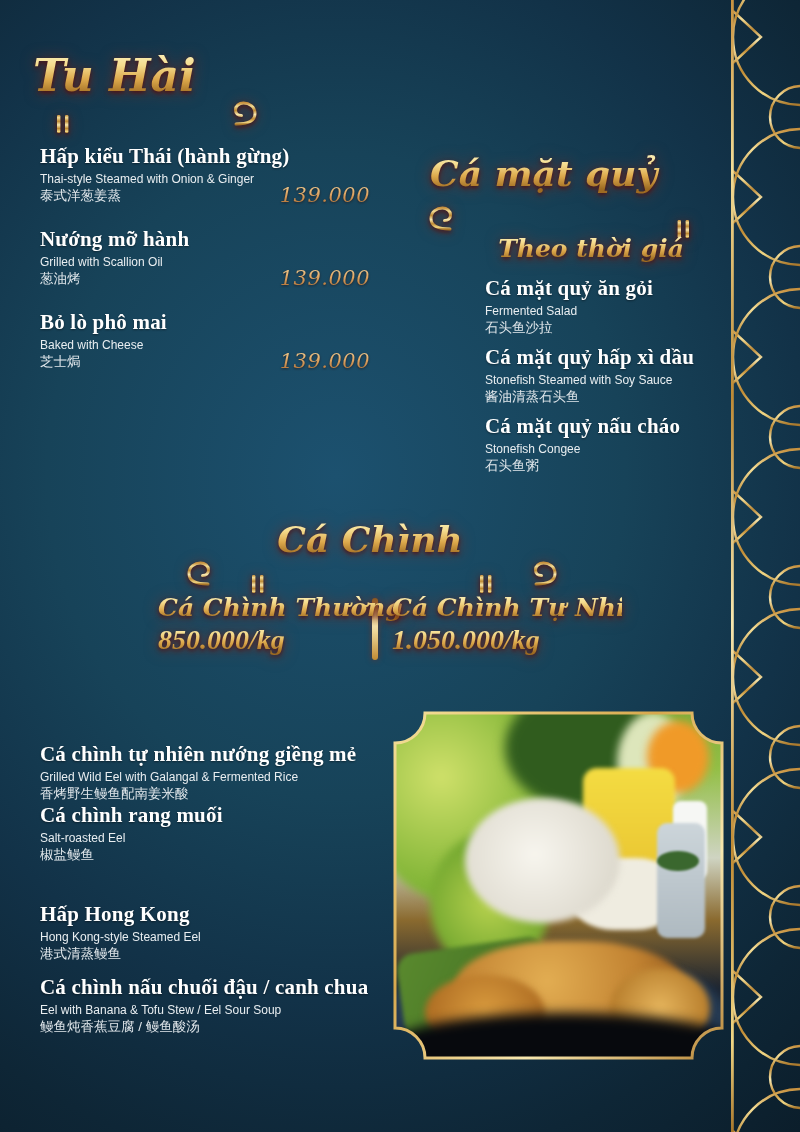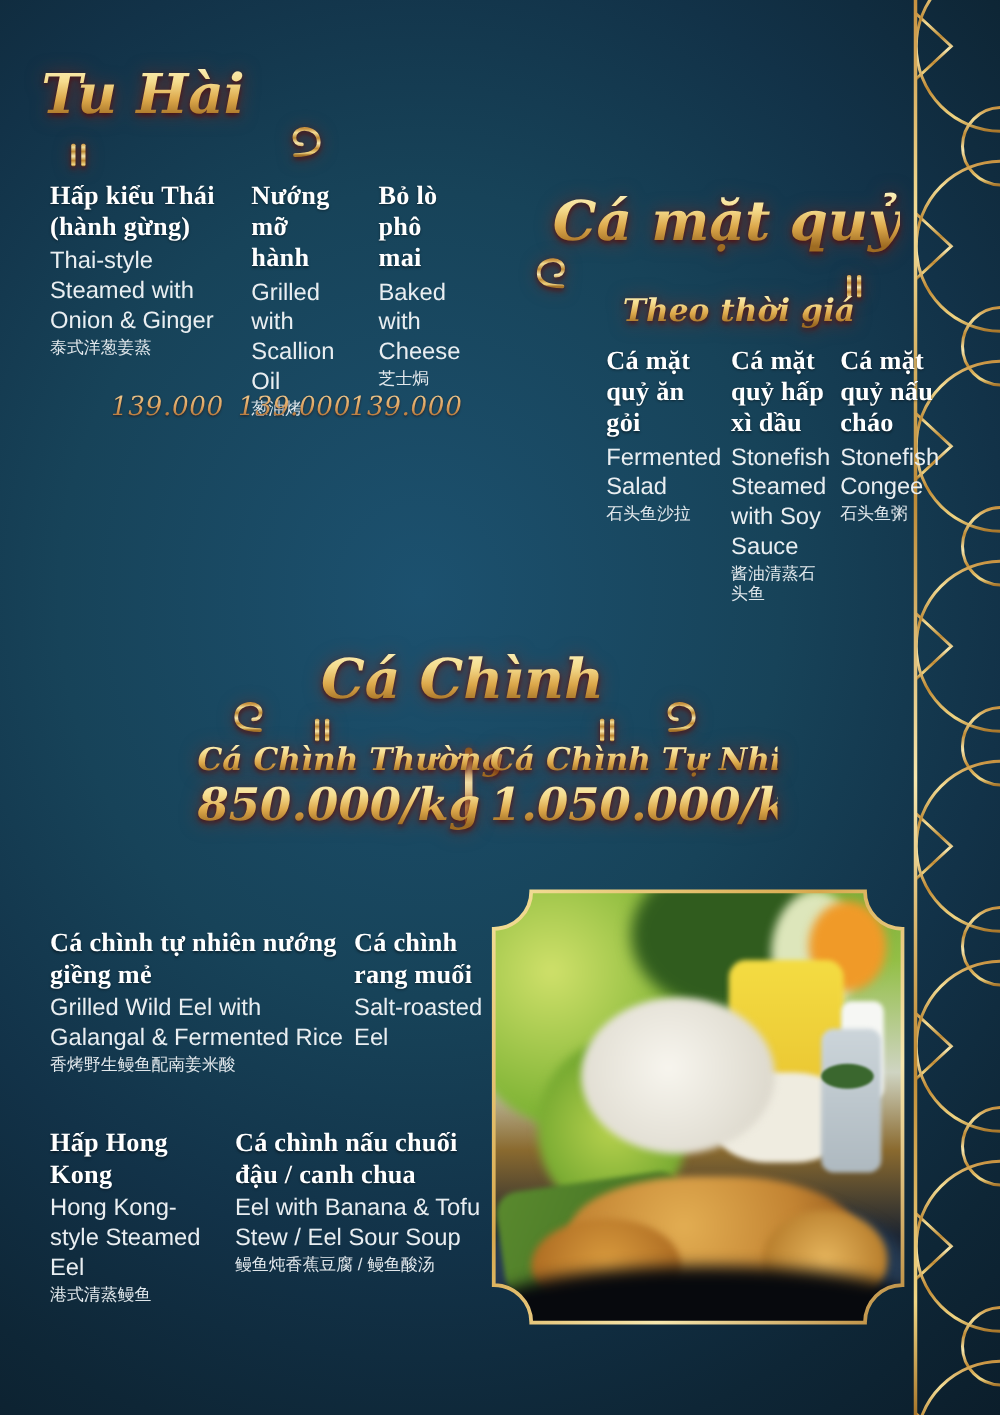--- a/index.html
+++ b/index.html
@@ -29,34 +29,34 @@
     filter:drop-shadow(0 1px 1px rgba(40,10,5,.6));
     letter-spacing:.5px; white-space:nowrap;
   }
 
   
   .mi { position:relative; }
   .mi-name {
     font-family:"Liberation Serif", serif; font-weight:700; font-size:21px; line-height:1.2;
     color:#ffffff; text-shadow:0 1px 2px rgba(0,0,0,.45); letter-spacing:.2px;
   }
-  .mi-en { font-size:19px; line-height:1.25; color:#e9eef1; margin-top:3px; }
+  .mi-en { font-size:12px; line-height:1.25; color:#e9eef1; margin-top:3px; }
   .mi-zh { font-size:13.5px; line-height:1.25; color:#e2e8ec; margin-top:1px; }
   .mi-price { position:absolute; right:0; bottom:-2px; font-size:21px; }
 
-  .col { display:flex; flex-direction:row; }
+  .col { display:flex; flex-direction:column; }
 
   
   .flourish { filter:drop-shadow(0 2px 2px rgba(86,12,10,.9)) drop-shadow(0 0 6px rgba(140,38,22,.5)); }
 
   
   .price-row { display:flex; align-items:flex-start; }
   .price-col { display:flex; flex-direction:column; }
   .pc-label { font-size:25px; line-height:1.1; }
-  .pc-amount { font-size:36px; line-height:1.15; margin-top:2px; }
+  .pc-amount { font-size:28px; line-height:1.15; margin-top:2px;font-family:Liberation Serif, serif; }
   .pc-divider {
     width:6px; height:62px; margin:4px 14px 0 14px; border-radius:3px;
     background:linear-gradient(180deg,#8a5a1e,#f7e7ae 45%,#c08a33);
     box-shadow:0 0 6px rgba(140,38,22,.6);
   }
 
   
   .photo-wrap { left:395px; top:713px; width:327px; height:345px; }
   .photo-clip {
     position:absolute; inset:0; overflow:hidden;
@@ -127,21 +127,21 @@
       <div class="mi-price copper">139.000</div>
     </div>
     <div class="mi">
       <div class="mi-name">Bỏ lò phô mai</div>
       <div class="mi-en">Baked with Cheese</div>
       <div class="mi-zh">芝士焗</div>
       <div class="mi-price copper">139.000</div>
     </div>
   </div>
 
-  <div class="abs script-gold" style="left:430px;top:152px;width:290px;font-size:44px;text-align:right">Cá mặt quỷ</div>
+  <div class="abs script-gold" style="left:430px;top:152px;width:290px;font-size:36px;">Cá mặt quỷ</div>
 
   <svg class="abs flourish" style="left:424px;top:203px" width="292" height="42" viewBox="0 0 292 42">
     <g transform="translate(292,0) scale(-1,1)">
       <g stroke="url(#gv)" fill="none" stroke-linecap="round">
         <path d="M3,26 H266" stroke-width="3.6"></path>
         <path d="M266,26 c12,0 19,-3.5 19,-10.5 c0,-7 -6,-10.5 -11.5,-10.5 c-4.5,0 -8,3 -8,7 c0,3.5 2.5,5.5 6,5.5" stroke-width="3"></path>
       </g>
       <g fill="url(#gv)">
         <rect x="27" y="17" width="3.4" height="18" rx="1.2"></rect>
         <rect x="35" y="17" width="3.4" height="18" rx="1.2"></rect>
@@ -162,21 +162,21 @@
       <div class="mi-en">Stonefish Steamed with Soy Sauce</div>
       <div class="mi-zh">酱油清蒸石头鱼</div>
     </div>
     <div class="mi">
       <div class="mi-name">Cá mặt quỷ nấu cháo</div>
       <div class="mi-en">Stonefish Congee</div>
       <div class="mi-zh">石头鱼粥</div>
     </div>
   </div>
 
-  <div class="abs script-gold" style="left:180px;top:518px;width:380px;font-size:44px;text-align:center">Cá Chình</div>
+  <div class="abs script-gold" style="left:180px;top:518px;width:380px;font-size:36px;text-align:center">Cá Chình</div>
 
   <svg class="abs flourish" style="left:181px;top:556px" width="382" height="46" viewBox="0 0 382 46">
     <g stroke="url(#gv)" fill="none" stroke-linecap="round">
       <path d="M22,28 H360" stroke-width="3.6"></path>
       <path d="M355,28 c12,0 19,-3.5 19,-10.5 c0,-7 -6,-10.5 -11.5,-10.5 c-4.5,0 -8,3 -8,7 c0,3.5 2.5,5.5 6,5.5" stroke-width="3"></path>
       <g transform="translate(382,0) scale(-1,1)">
         <path d="M355,28 c12,0 19,-3.5 19,-10.5 c0,-7 -6,-10.5 -11.5,-10.5 c-4.5,0 -8,3 -8,7 c0,3.5 2.5,5.5 6,5.5" stroke-width="3"></path>
       </g>
     </g>
     <g fill="url(#gv)">
@@ -201,20 +201,21 @@
 
   <div class="abs col" style="left:40px;top:742px;width:352px;">
     <div class="mi">
       <div class="mi-name">Cá chình tự nhiên nướng giềng mẻ</div>
       <div class="mi-en">Grilled Wild Eel with Galangal &amp; Fermented Rice</div>
       <div class="mi-zh">香烤野生鳗鱼配南姜米酸</div>
     </div>
     <div class="mi">
       <div class="mi-name">Cá chình rang muối</div>
       <div class="mi-en">Salt-roasted Eel</div>
+      <div class="mi-zh">椒盐鳗鱼</div>
     </div>
   </div>
 
   <div class="abs col" style="left:40px;top:902px;width:352px;gap:12px">
     <div class="mi">
       <div class="mi-name">Hấp Hong Kong</div>
       <div class="mi-en">Hong Kong-style Steamed Eel</div>
       <div class="mi-zh">港式清蒸鳗鱼</div>
     </div>
     <div class="mi">

